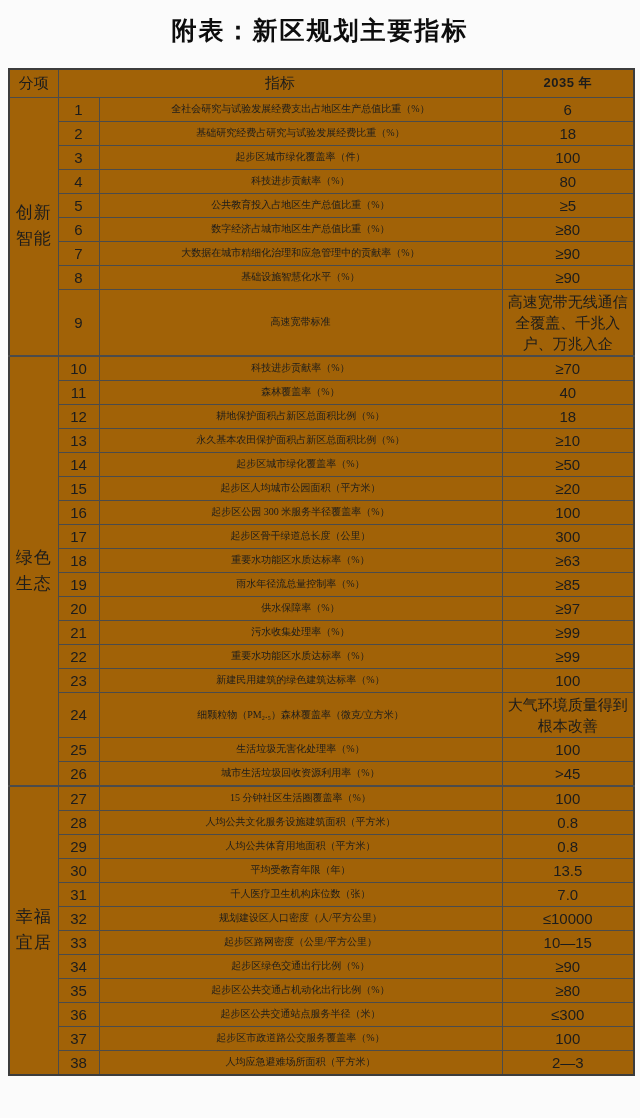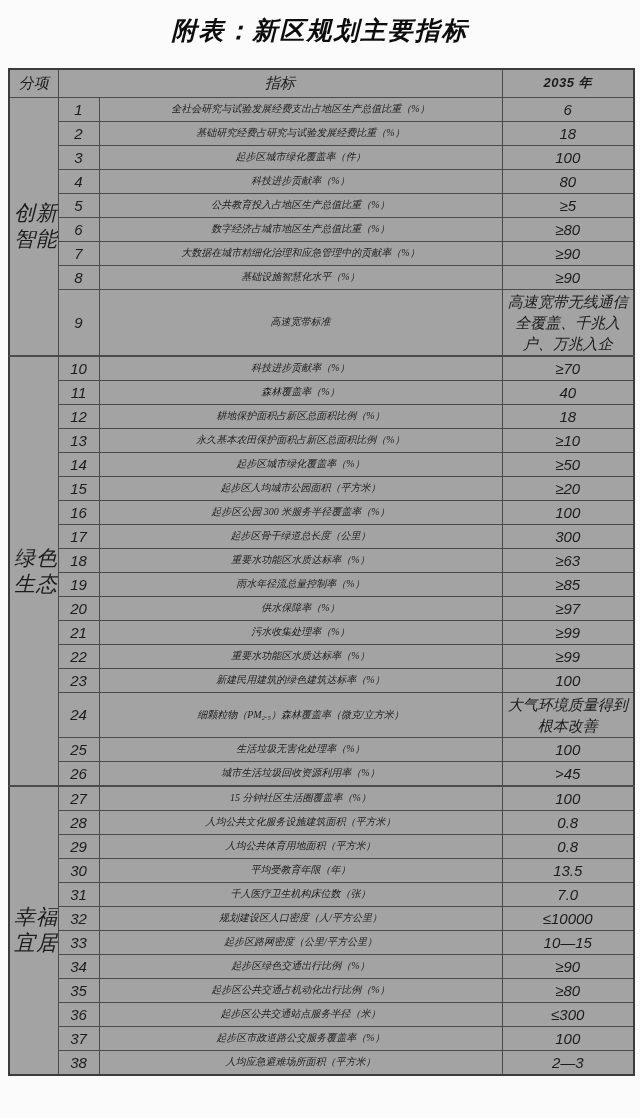--- a/index.html
+++ b/index.html
@@ -9,38 +9,37 @@
     width: 640px;
     height: 1118px;
     overflow: hidden;
     font-family: "Liberation Sans", "DejaVu Sans", sans-serif;
     color: #1c1c1c;
   }
   .page {
     width: 640px;
     height: 985px;
     position: relative;
-    font-style: italic;
   }
   .doc-title {
     text-align: center;
     font-size: 25px;
     font-weight: bold;
     letter-spacing: 2px;
     color: #0d0d0d;
     padding-top: 14px;
     font-family: "Liberation Sans", "DejaVu Sans", sans-serif;
   }
   table.indicator-table {
     border-collapse: collapse;
     table-layout: fixed;
     width: 625px;
     margin: 21px 0 0 8px;
     border: 2px solid #3c3c3c;
-    background: #a3a3a3;
+    background: #a16207;
   }
   .indicator-table th,
   .indicator-table td {
     border: 1px solid #4b4b4b;
     text-align: center;
     vertical-align: middle;
     padding: 1px 3px;
     overflow: hidden;
   }
   .indicator-table thead tr { height: 28px; }
@@ -51,21 +50,21 @@
     font-size: 15px;
   }
   .th-year {
     font-family: "Liberation Sans", "DejaVu Sans", sans-serif;
     font-weight: bold;
     font-size: 13px;
     letter-spacing: 0.5px;
   }
   .cat-cell {
     font-family: "Liberation Serif", "DejaVu Serif", serif;
-    font-size: 21px;
+    font-size: 17px;
     padding: 0 2px;
   }
   .cat-text {
     display: inline-block;
     width: 2.2em;
     line-height: 26px;
     letter-spacing: 1px;
     word-break: break-all;
   }
   .no-cell {

